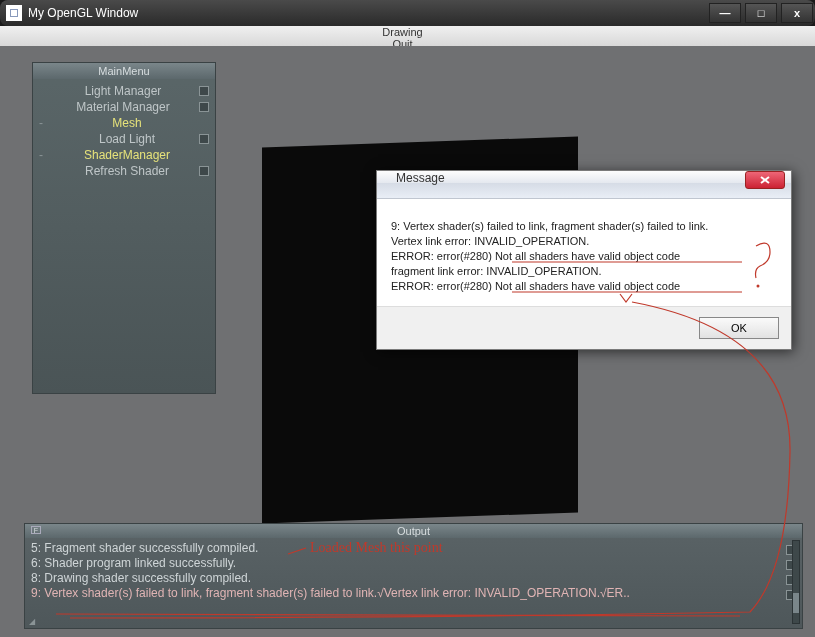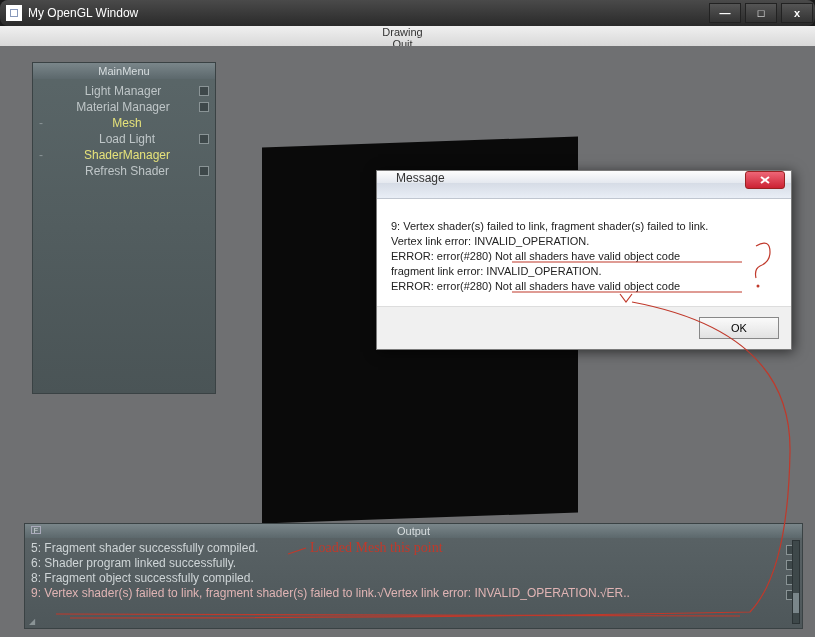--- a/index.html
+++ b/index.html
@@ -121,21 +121,21 @@
     <div class="output-lines">
       <div class="output-line">
         <span class="txt">5: Fragment shader successfully compiled.</span>
         <span class="chk"></span>
       </div>
       <div class="output-line">
         <span class="txt">6: Shader program linked successfully.</span>
         <span class="chk"></span>
       </div>
       <div class="output-line">
-        <span class="txt">8: Fragment object successfully compiled.</span>
+        <span class="txt">8: Drawing shader successfully compiled.</span>
         <span class="chk"></span>
       </div>
       <div class="output-line err">
         <span class="txt">9: Vertex shader(s) failed to link, fragment shader(s) failed to link.√Vertex link error: INVALID_OPERATION.√ER..</span>
         <span class="chk"></span>
       </div>
     </div>
     <div class="output-scroll">
         <div class="thumb"></div>
       </div>

